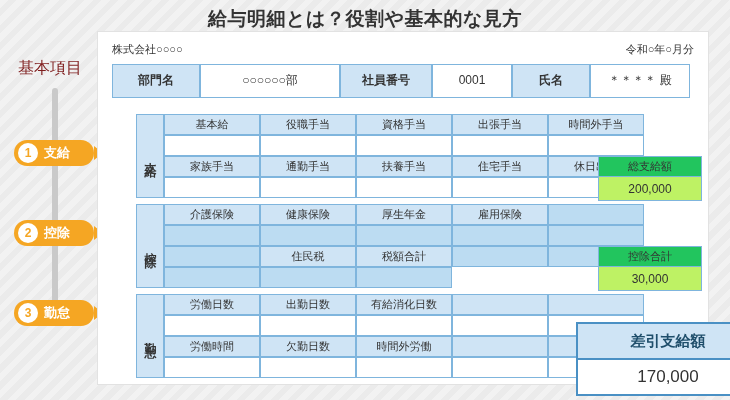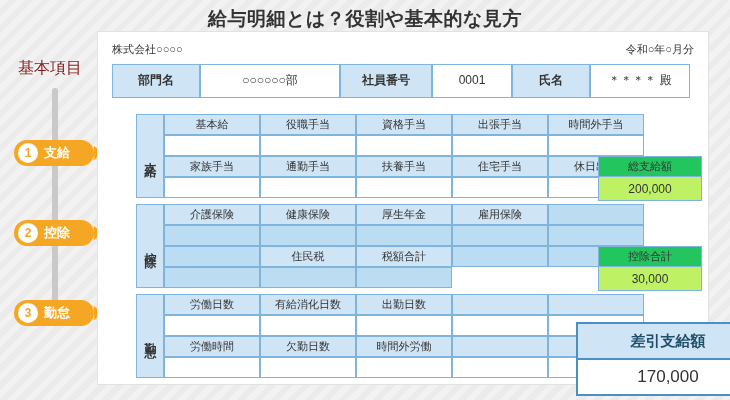--- a/index.html
+++ b/index.html
@@ -240,22 +240,22 @@
 
   <div class="totbox" style="left:500px;top:214px">
     <div class="t-h">控除合計</div>
     <div class="t-v">30,000</div>
   </div>
 
   <div class="block" style="top:262px">
     <div class="side" style="height:84px">勤怠</div>
     <div class="grid g5">
       <div class="cell hdr">労働日数</div>
+      <div class="cell hdr">出勤日数</div>
       <div class="cell hdr">有給消化日数</div>
-      <div class="cell hdr">出勤日数</div>
       <div class="cell hdr"></div>
       <div class="cell hdr"></div>
 
       <div class="cell empty"></div>
       <div class="cell empty"></div>
       <div class="cell empty"></div>
       <div class="cell empty"></div>
       <div class="cell empty"></div>
 
       <div class="cell hdr">労働時間</div>

